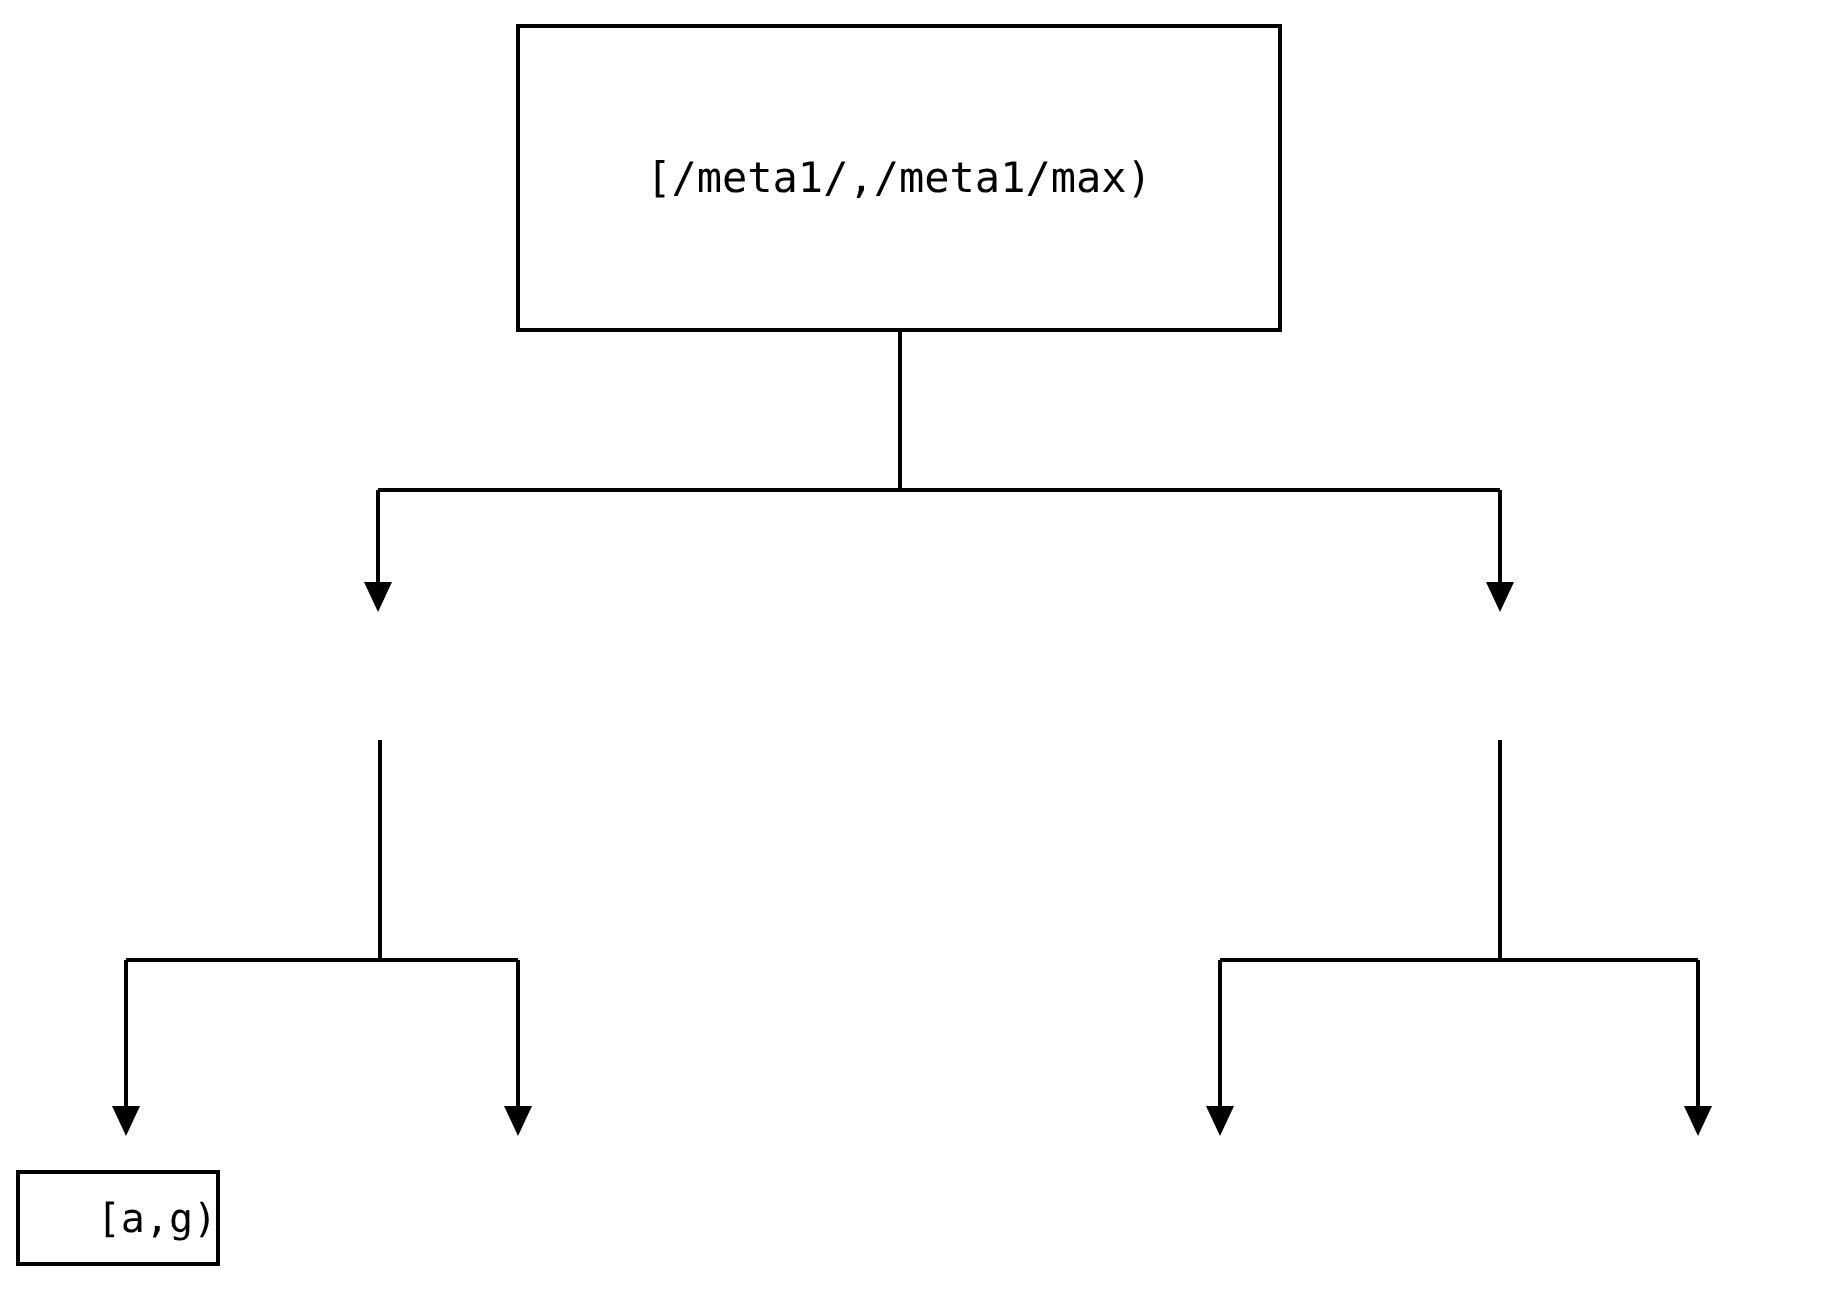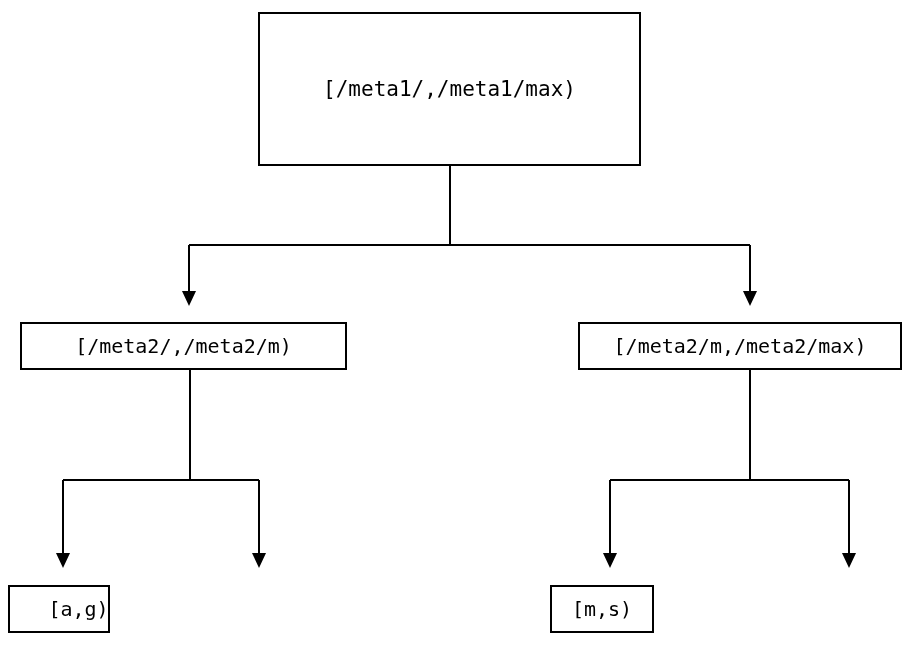--- a/index.html
+++ b/index.html
@@ -131,27 +131,18 @@
     <line x1="610" y1="480" x2="610" y2="554"></line>
     <polygon points="603,553 617,553 610,568"></polygon>
     <line x1="849" y1="480" x2="849" y2="554"></line>
     <polygon points="842,553 856,553 849,568"></polygon>
   </svg>
 
   <div class="node" id="node-root">
     <span class="node-label">[/meta1/,/meta1/max)</span>
   </div>
 
-  <div class="node" id="node-mid-left">
-    <span class="node-label">[/meta2/,/meta2/m)</span>
-  </div>
-  <div class="node" id="node-mid-right">
-    <span class="node-label">[/meta2/m,/meta2/max)</span>
-  </div>
 
   <div class="node" id="node-leaf-0">
     <span class="node-label">[a,g)</span>
-  </div>
-  <div class="node" id="node-leaf-2">
-    <span class="node-label">[m,s)</span>
   </div>
 
 </div>
 
 </body></html>

